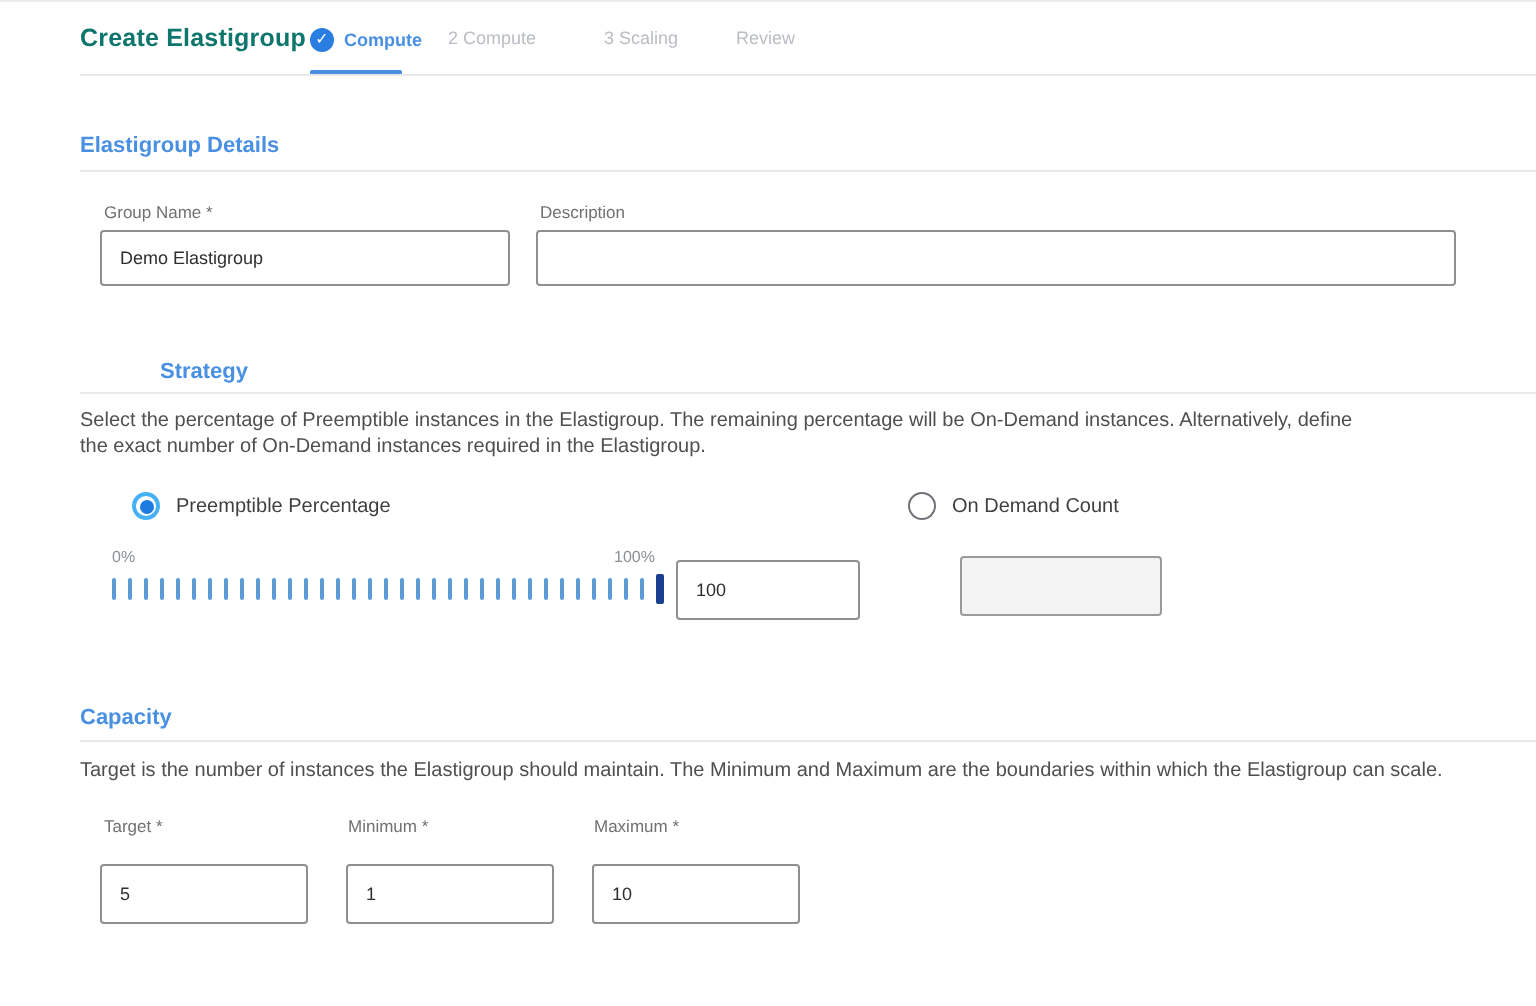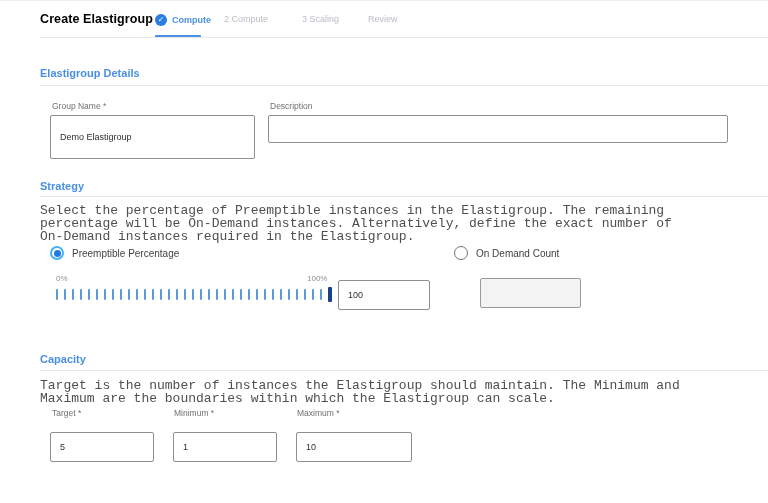--- a/index.html
+++ b/index.html
@@ -11,41 +11,41 @@
   .page {
     position:relative;
     width:768px; height:503px;
     background:#fff;
     border-top:1px solid #ececec;
     overflow:hidden;
   }
   
   .page-title {
     position:absolute; left:40px; top:11px;
-    font-size:12.5px; font-weight:bold; color:#000000;
+    font-size:12.5px; font-weight:bold; color:#0f766e;
     letter-spacing:.1px;
   }
   .header-border { position:absolute; left:40px; right:0; top:36px; height:1px; background:#e8e8e8; }
   .tab { position:absolute; top:13px; font-size:9px; color:#b9bdc3; cursor:pointer; display:flex; align-items:center; }
   .tab.active { color:#4a90e2; font-weight:bold; }
   .tab-general { left:155px; }
   .tab-compute { left:224px; }
   .tab-scaling { left:302px;text-align:right; }
   .tab-review  { left:368px; }
   .tab-underline { position:absolute; left:155px; top:34px; width:46px; height:3px; background:#4a90e2; border-radius:1px; }
   .check-badge {
     display:inline-flex; align-items:center; justify-content:center;
     width:12px; height:12px; border-radius:50%;
     background:#2a7de1; color:#fff; font-size:8px; line-height:1;
     margin-right:5px;
   }
   
   .section-title { position:absolute; left:40px; font-size:11px; font-weight:bold; color:#4a90e2; }
   .divider { position:absolute; left:40px; right:0; height:1px; background:#e9e9e9; }
-  .section-desc { position:absolute; left:40px; font-size:13px; line-height:13px; color:#4f4f4f;font-family:Liberation Mono, monospace; }
+  .section-desc { position:absolute; left:40px; font-size:10px; line-height:13px; color:#4f4f4f; }
   .field-label { position:absolute; font-size:8.5px; color:#717171; }
   input.txt {
     position:absolute;
     border:1px solid #8f8f8f; border-radius:2px;
     font-family:"Liberation Sans","DejaVu Sans",sans-serif;
     font-size:9px; color:#2e2e2e; padding:0 9px;
     background:#fff; outline:none;
   }
   input.txt:disabled { background:#f3f3f3; border-color:#9a9a9a; }
   
@@ -93,30 +93,30 @@
   <div class="tab tab-review">
     <span>Review</span>
   </div>
   <div class="tab-underline"></div>
   <div class="header-border"></div>
 
   <div class="section-title" style="top:66px;">Elastigroup Details</div>
   <div class="divider" style="top:84px;"></div>
 
   <div class="field-label" style="left:52px; top:100px;">Group Name *</div>
-  <input class="txt" style="left: 50px; top: 114px; width: 205px; height: 44px;" type="text" value="Demo Elastigroup">
+  <input class="txt" style="left: 50px; top: 114px; width: 205px; height: 28px;" type="text" value="Demo Elastigroup">
 
   <div class="field-label" style="left:270px; top:100px;">Description</div>
   <input class="txt" style="left: 268px; top: 114px; width: 460px; height: 28px;" type="text" value="">
 
-  <div class="section-title" style="top:179px;">Strategy</div>
+  <div class="section-title" style="top:179px;margin-left:40px;">Strategy</div>
   <div class="divider" style="top:195px;"></div>
   <div class="section-desc" style="top:203px; width:648px;">Select the percentage of Preemptible instances in the Elastigroup. The remaining percentage will be On-Demand instances. Alternatively, define the exact number of On-Demand instances required in the Elastigroup.</div>
 
-  <div class="radio-row" style="left:50px; top:245px;justify-content:flex-end;">
+  <div class="radio-row" style="left:66px; top:245px;justify-content:flex-end;">
     <span class="radio selected">
         <span class="dot"></span>
       </span>
     <span class="radio-label">Preemptible Percentage</span>
   </div>
 
   <div class="radio-row" style="left:454px; top:245px;">
     <span class="radio"></span>
     <span class="radio-label">On Demand Count</span>
   </div>
@@ -169,15 +169,15 @@
   <div class="divider" style="top:369px;"></div>
   <div class="section-desc" style="top:378px; width:700px;">Target is the number of instances the Elastigroup should maintain. The Minimum and Maximum are the boundaries within which the Elastigroup can scale.</div>
 
   <div class="field-label" style="left:52px; top:407px;">Target *</div>
   <input class="txt" style="left: 50px; top: 431px; width: 104px; height: 30px;" type="text" value="5">
 
   <div class="field-label" style="left:174px; top:407px;">Minimum *</div>
   <input class="txt" style="left: 173px; top: 431px; width: 104px; height: 30px;" type="text" value="1">
 
   <div class="field-label" style="left:297px; top:407px;">Maximum *</div>
-  <input class="txt" style="left: 296px; top: 431px; width: 116px; height: 30px;" type="text" value="10">
+  <input class="txt" style="left: 296px; top: 431px; width: 104px; height: 30px;" type="text" value="10">
 
 </div>
 
 </body></html>

